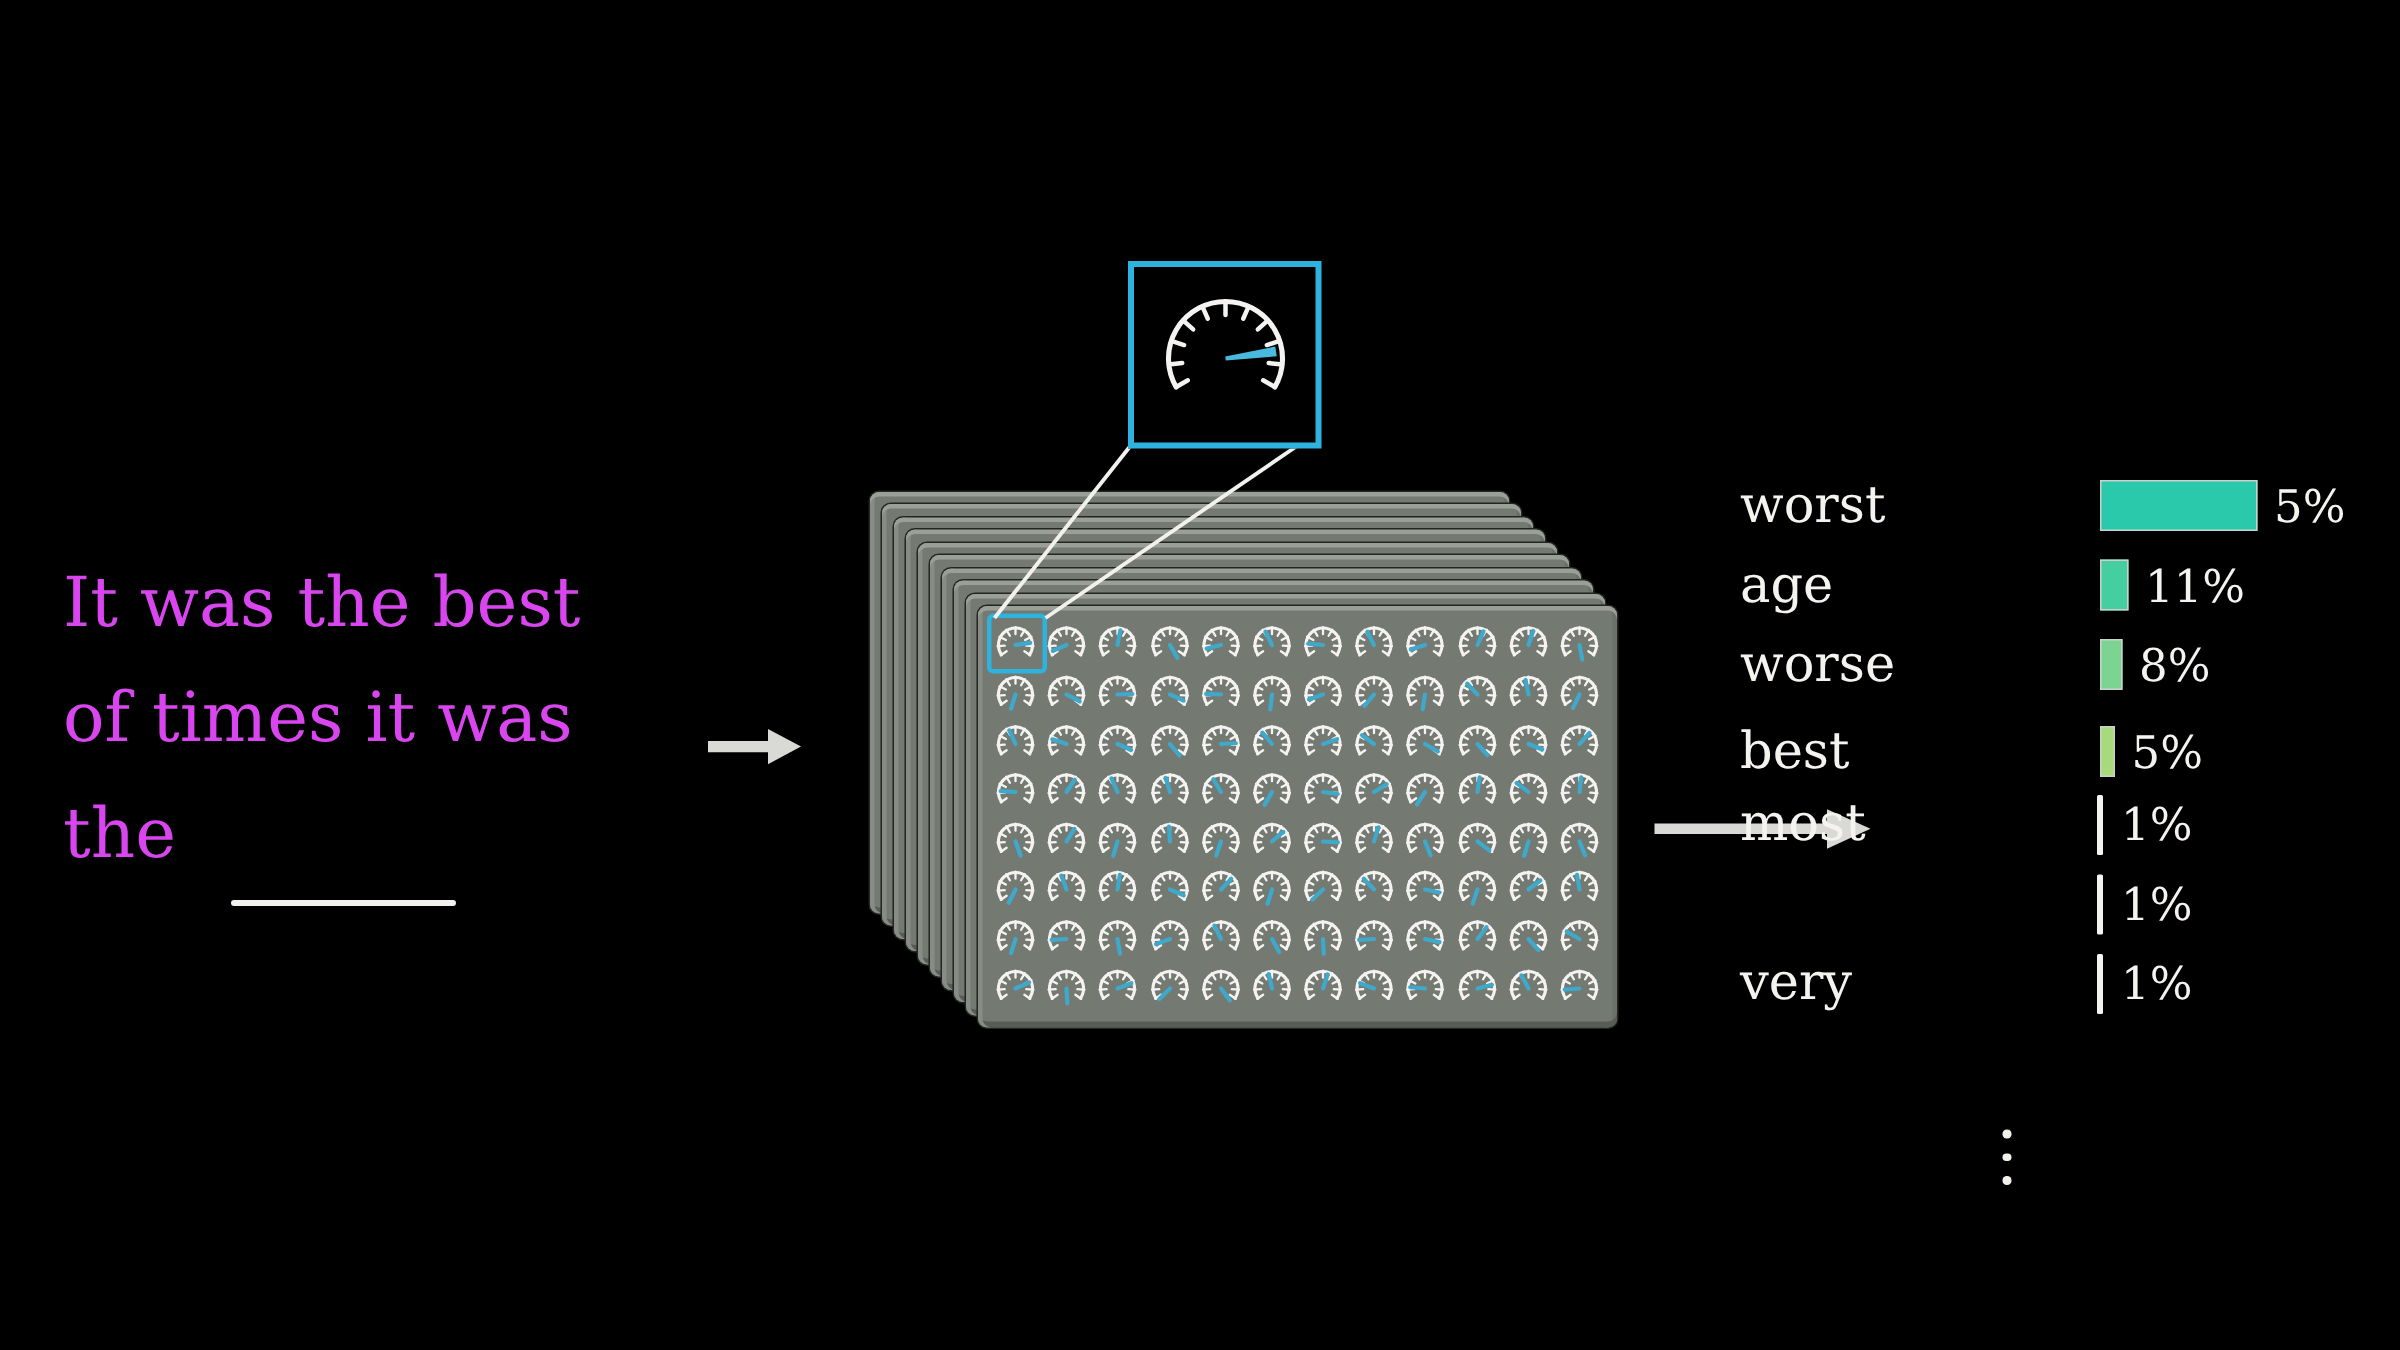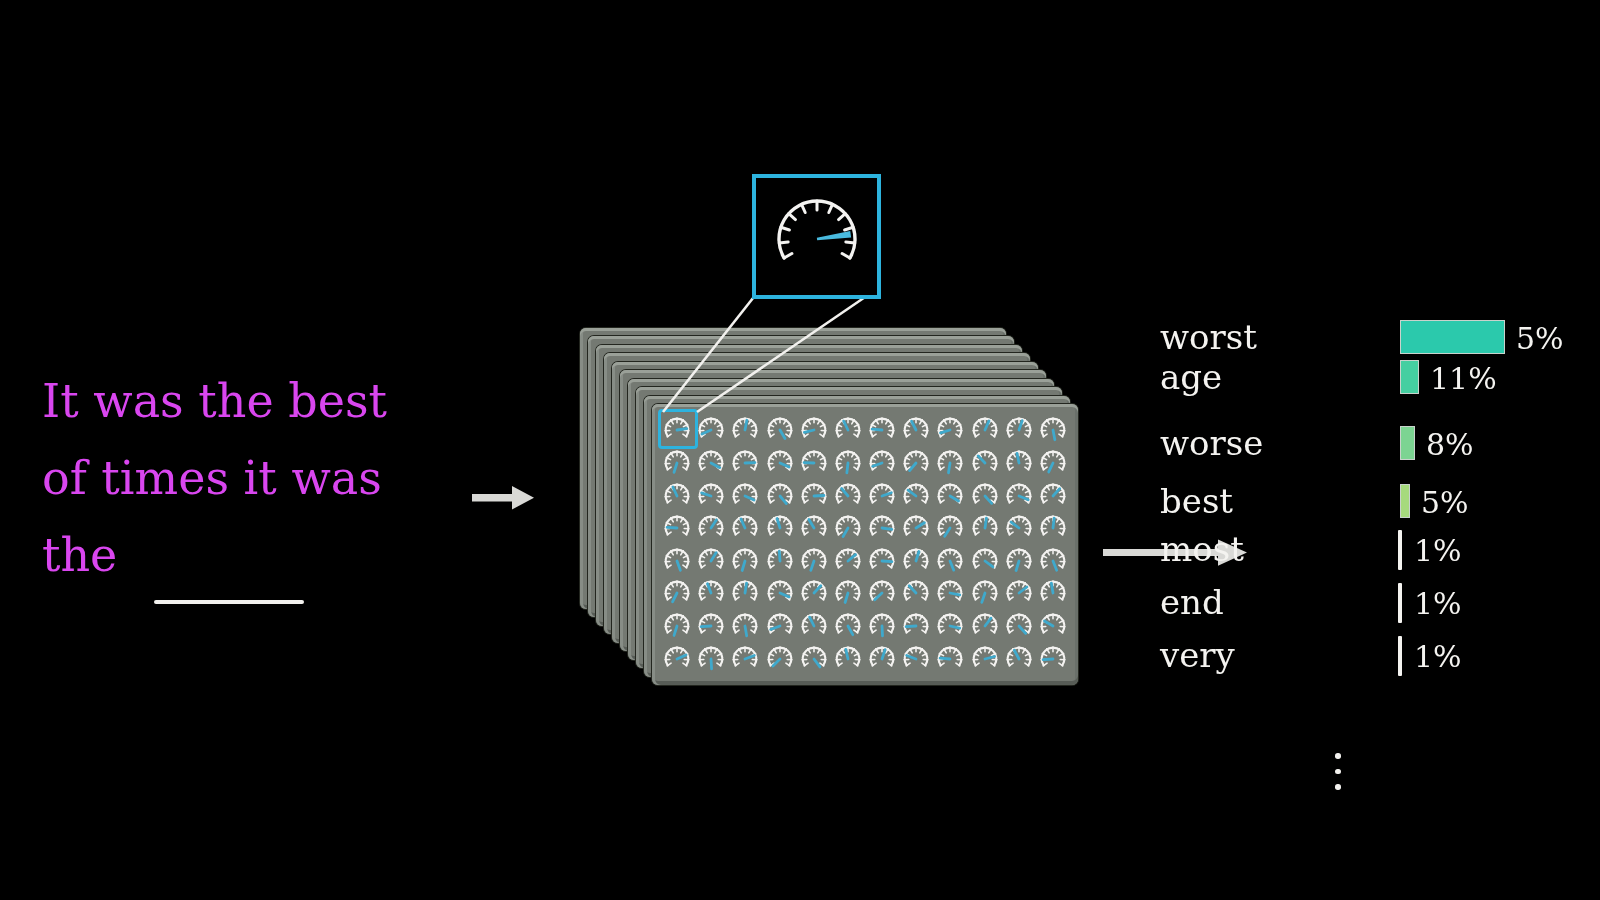--- a/index.html
+++ b/index.html
@@ -1536,42 +1536,41 @@
       <polygon points="51.82,54.71 85.21,48.00 86.13,54.54 52.18,57.29" fill="#49bade"></polygon>
     </svg>
   </div>
 
   <div id="chart" class="chart">
       <div class="crow" style="top: 0px;">
         <div class="clabel">worst</div>
         <div class="cbar" style="width: 105px; background: rgb(43, 201, 172);"></div>
         <div class="cpct" style="left: 356px;">5%</div>
       </div>
-      <div class="crow" style="top: 40px;">
+      <div class="crow" style="top: 53px;">
         <div class="clabel">age</div>
         <div class="cbar" style="width: 19px; background: rgb(69, 207, 161);"></div>
         <div class="cpct" style="left: 270px;">11%</div>
       </div>
       <div class="crow" style="top: 106px;">
         <div class="clabel">worse</div>
         <div class="cbar" style="width: 15px; background: rgb(124, 212, 146);"></div>
         <div class="cpct" style="left: 266px;">8%</div>
       </div>
       <div class="crow" style="top: 164px;">
         <div class="clabel">best</div>
         <div class="cbar" style="width: 10px; background: rgb(166, 218, 125);"></div>
         <div class="cpct" style="left: 261px;">5%</div>
       </div>
       <div class="crow" style="top: 212px;">
         <div class="clabel">most</div>
         <div class="ctick"></div>
         <div class="cpct" style="left: 254px;">1%</div>
       </div>
       <div class="crow" style="top: 265px;">
-        <div class="clabel">end</div>
         <div class="ctick"></div>
         <div class="cpct" style="left: 254px;">1%</div>
       </div>
       <div class="crow" style="top: 318px;">
         <div class="clabel">very</div>
         <div class="ctick"></div>
         <div class="cpct" style="left: 254px;">1%</div>
       </div>
       <div class="vdots" title="⋮">
         <div class="dot"></div>

